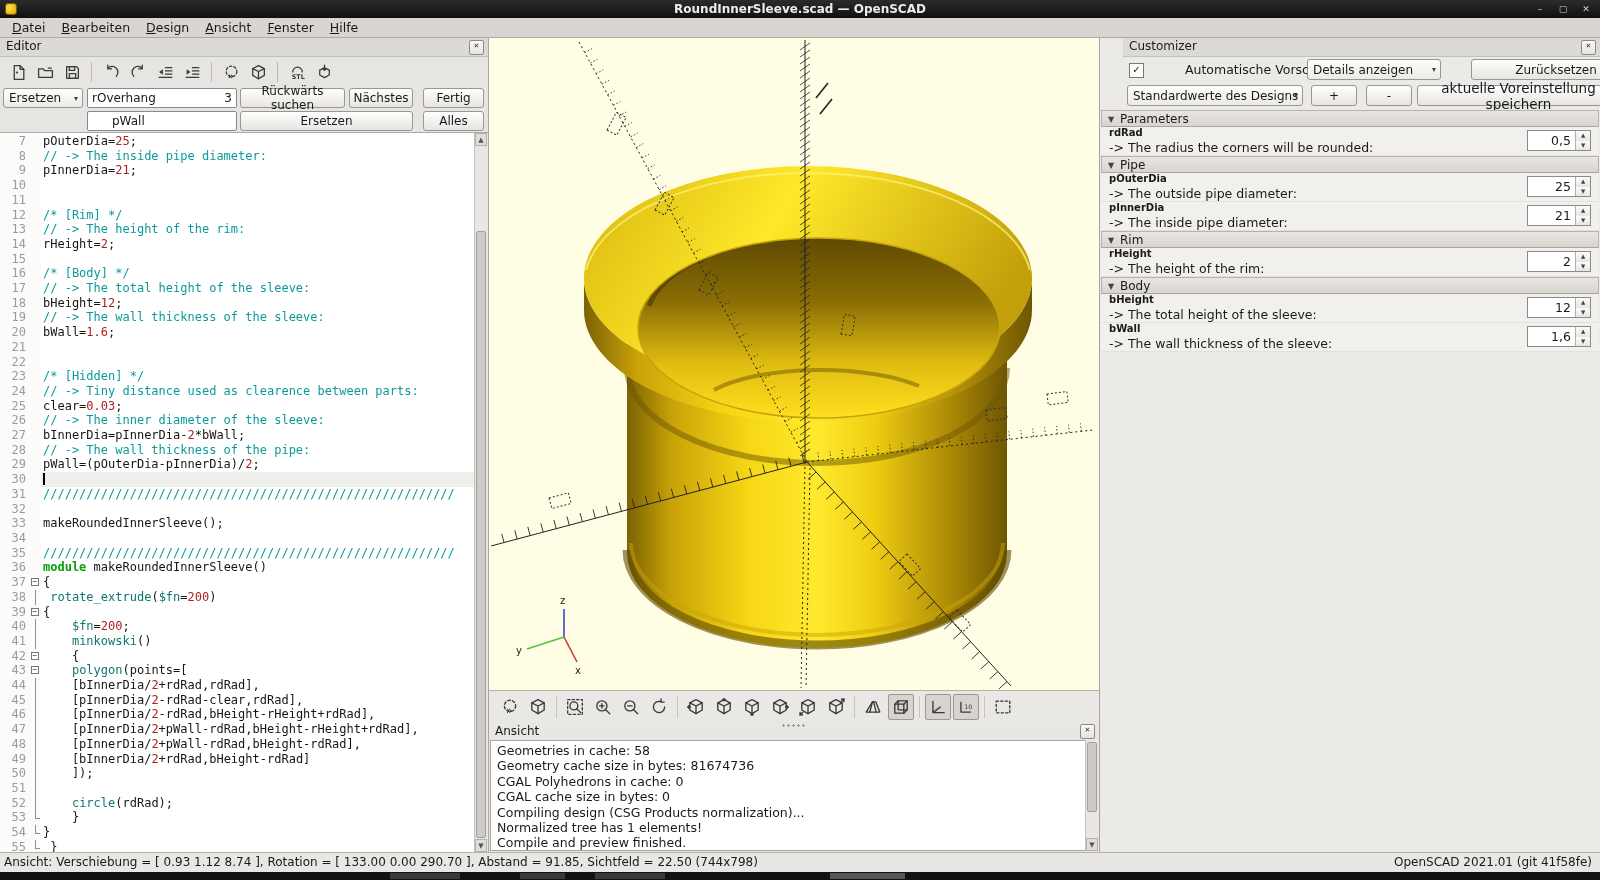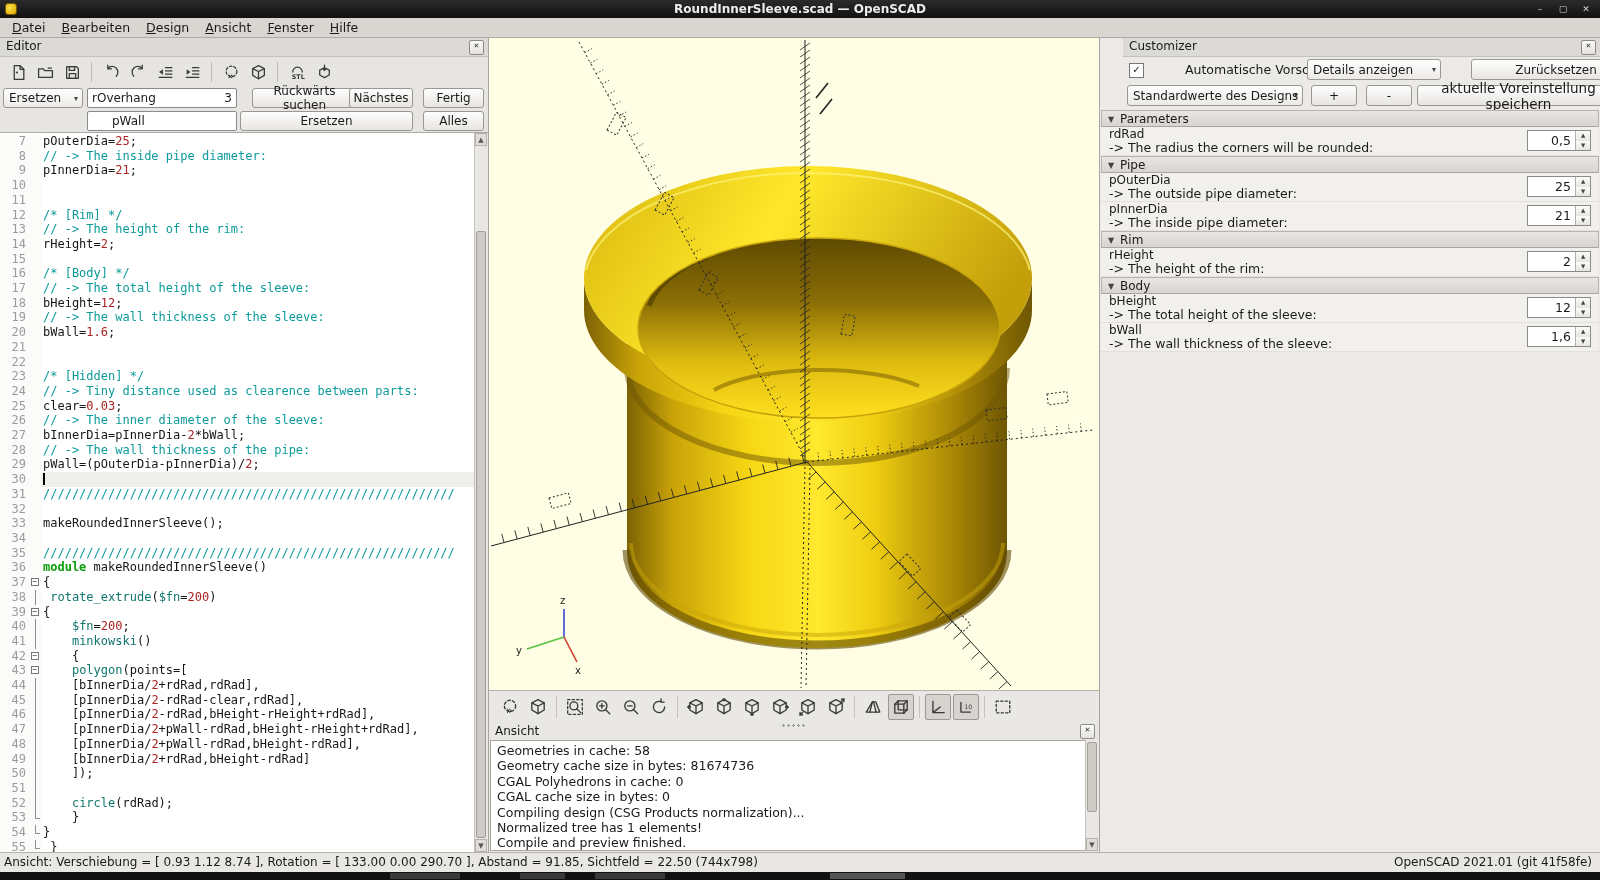--- a/index.html
+++ b/index.html
@@ -79,21 +79,21 @@
   .customizer{position:absolute;left:1099px;top:38px;width:501px;height:814px;background:#eceae7;border-left:1px solid #a9a6a2;box-sizing:border-box;padding-left:23px;}
   .cust-controls{position:relative;height:54px;}
   .cust-controls>*{position:absolute;}
   .checkbox{width:13px;height:13px;border:1px solid #777;background:#fff;font-size:10px;line-height:12px;text-align:center;color:#222;}
   .cklabel{font-size:12.5px;margin-left:37px;}
   .sections{position:absolute;left:1px;top:72px;right:1px;}
   .sec-header{height:17px;background:linear-gradient(#e8e5e2,#d8d5d1);border:1px solid #b7b4b0;border-bottom-color:#a9a6a2;
               font-size:12px;line-height:16px;padding-left:18px;position:relative;box-sizing:border-box;}
   .sec-header .tri{position:absolute;left:6px;top:1px;font-size:8px;color:#444;}
   .param-row{height:28px;position:relative;background:#f2f0ed;border-bottom:1px solid #e3e0dd;}
-  .pname{position:absolute;left:8px;top:0px;font-size:12px;font-weight:normal;}
+  .pname{position:absolute;left:8px;top:0px;font-size:10px;font-weight:bold;}
   .pdesc{position:absolute;left:8px;top:13px;font-size:12.5px;}
   .spin{position:absolute;right:8px;top:3px;width:64px;height:21px;border:1px solid #8a8a8a;background:#fff;display:flex;box-sizing:border-box;}
   .spin .val{flex:1;font-size:12.5px;text-align:right;padding:2px 4px 0 0;}
   .spin .arrows{width:14px;border-left:1px solid #b3b0ac;display:flex;flex-direction:column;}
   .spin .arrows div{flex:1;font-size:5.5px;line-height:9px;text-align:center;color:#444;background:linear-gradient(#fbfbfa,#e8e6e2);}
   
   .statusbar{position:absolute;left:0;top:852px;width:100%;height:20px;background:#e9e7e4;border-top:1px solid #b5b2ae;
              font-size:12px;line-height:19px;box-sizing:border-box;}
   .status-left{position:absolute;left:4px;}
   .status-right{position:absolute;right:8px;}
@@ -205,21 +205,21 @@
     <div class="search-area">
       <div class="srow" style="top:1px;">
         <div class="combo" style="left:3px;width:80px;">
           <span>Ersetzen</span>
             <span class="arr">▾</span>
         </div>
         <div class="tinput" style="left:87px;width:150px;">
           <span>rOverhang</span>
           <span class="find-count">3</span>
         </div>
-        <div class="btn" style="left:252px;width:105px;">Rückwärts suchen</div>
+        <div class="btn" style="left:240px;width:105px;">Rückwärts suchen</div>
         <div class="btn" style="left:349px;width:64px;">Nächstes</div>
         <div class="btn" style="left:423px;width:61px;">Fertig</div>
       </div>
       <div class="srow" style="top:24px;">
         <div class="tinput" style="left:87px;width:150px;padding-left:24px;">
           <span>pWall</span>
         </div>
         <div class="btn" style="left:240px;width:173px;">Ersetzen</div>
         <div class="btn" style="left:423px;width:61px;">Alles</div>
       </div>

